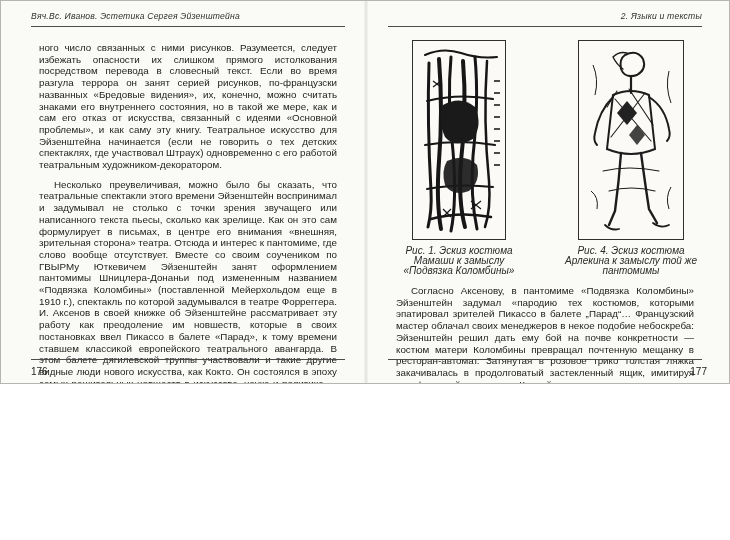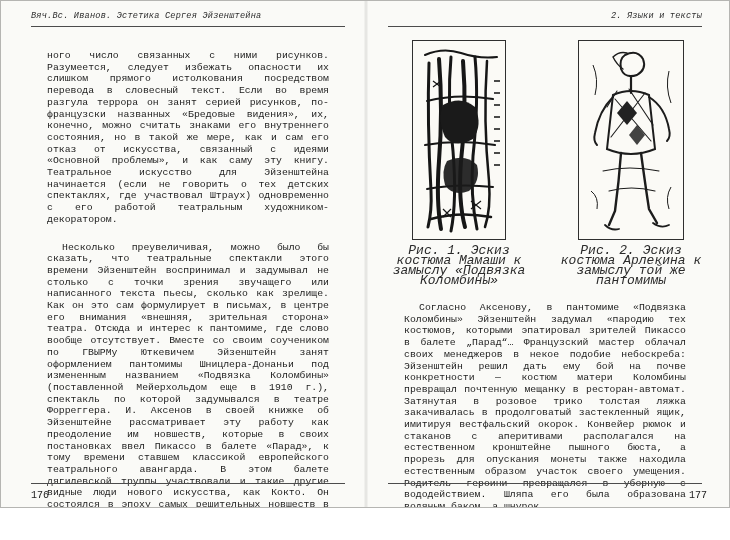--- a/index.html
+++ b/index.html
@@ -1,40 +1,40 @@
 <!DOCTYPE html>
 <html lang="ru"><head>
 <meta charset="utf-8">
 <style>
   html,body{margin:0;padding:0;background:#ffffff;}
   .spread{
-    position:relative;width:730px;height:508px;box-sizing:border-box;
+    position:relative;width:730px;height:384px;box-sizing:border-box;
     background:#fafaf7;border:1px solid #b5b5b2;overflow:hidden;
-    font-family:Liberation Mono, monospace;color:#1c1c1c;
+    font-family:Liberation Sans, sans-serif;color:#1c1c1c;
   }
   .page{position:absolute;top:0;height:100%;}
   .page.left{left:0;width:364px;}
   .page.right{left:366px;width:364px;}
   .gutter{position:absolute;left:363px;top:0;width:4px;height:100%;
     background:linear-gradient(to right, rgba(0,0,0,0.02), rgba(0,0,0,0.10), rgba(0,0,0,0.02));}
   .running-header{position:absolute;top:10px;font-style:italic;font-size:8.6px;color:#2e2e2e;letter-spacing:0.2px;white-space:nowrap;}
   .page.left .running-header{left:30px;}
   .page.right .running-header{right:29px;text-align:right;}
   .header-rule{position:absolute;top:25px;height:1px;background:#4c4c4c;}
   .page.left .header-rule{left:30px;width:314px;}
   .page.right .header-rule{left:21px;width:314px;}
   .body-text{position:absolute;top:33px;font-size:9.8px;line-height:11.7px;text-align:justify;}
   .page.left .body-text{left:30px;width:314px;}
   .page.right .body-text{left:21px;width:314px;}
-  p.para{margin:16px;}
+  p.para{margin:8px;}
   p.indent{text-indent:15px;}
   .figures-row{display:flex;justify-content:center;align-items:flex-start;gap:30px;margin:6px 0 9px 0;}
   .figure-col{display:flex;flex-direction:column;align-items:center;width:150px;}
   .figure-box{border:1px solid #2f2f2f;background:#fbfaf6;line-height:0;}
-  .caption{margin-top:6px;font-style:italic;font-size:13px;line-height:10px;text-align:center;color:#2a2a2a;}
+  .caption{margin-top:6px;font-style:italic;font-size:10px;line-height:10px;text-align:center;color:#2a2a2a;}
   .footer-rule{position:absolute;bottom:23px;height:1px;background:#4c4c4c;}
   .page.left .footer-rule{left:30px;width:314px;}
   .page.right .footer-rule{left:21px;width:314px;}
   .page-number{position:absolute;bottom:6px;font-size:10px;color:#222;text-align:right;}
   .page.left .page-number{left:30px;}
   .page.right .page-number{right:24px;}
 </style>
 </head>
 <body>
 
@@ -109,21 +109,21 @@
                 <path d="M24 130 Q50 124 80 130" stroke-width="1.1"></path>
                 <path d="M30 150 Q52 144 76 150" stroke-width="1.1"></path>
               </g>
               <path d="M48 60 l10 12 -10 12 -10 -12 z" fill="#222"></path>
               <path d="M58 84 l8 10 -8 10 -8 -10 z" fill="#222" opacity="0.85"></path>
               <g stroke="#1c1c1c" stroke-width="1" fill="none">
                 <path d="M14 24 q6 14 2 30 M90 30 q-4 16 2 32 M12 150 q8 6 6 18 M92 146 q-6 10 -2 22"></path>
               </g>
             </svg>
           </div>
-          <div class="caption">Рис. 2. Эскиз костюма Арлекина к замыслу той же пантомимы</div>
+          <div class="caption">Рис. 4. Эскиз костюма Арлекина к замыслу той же пантомимы</div>
         </div>
 
       </div>
 
       <p class="para indent">Согласно Аксенову, в пантомиме «Подвязка Коломбины» Эйзенштейн задумал «пародию тех костюмов, которыми эпатировал зрителей Пикассо в балете „Парад“… Французский мастер облачал своих менеджеров в некое подобие небоскреба: Эйзенштейн решил дать ему бой на почве конкретности — костюм матери Коломбины превращал почтенную мещанку в ресторан-автомат. Затянутая в розовое трико толстая ляжка закачивалась в продолговатый застекленный ящик, имитируя вестфальский окорок. Конвейер рюмок и стаканов с аперитивами располагался на естественном кронштейне пышного бюста, а прорезь для опускания монеты также находила естественным образом участок своего умещения. Родитель героини превращался в уборную с вододействием. Шляпа его была образована водяным баком, а шнурок</p>
     </div>
 
     <div class="footer-rule"></div>
     <div class="page-number">177</div>
   </div>

